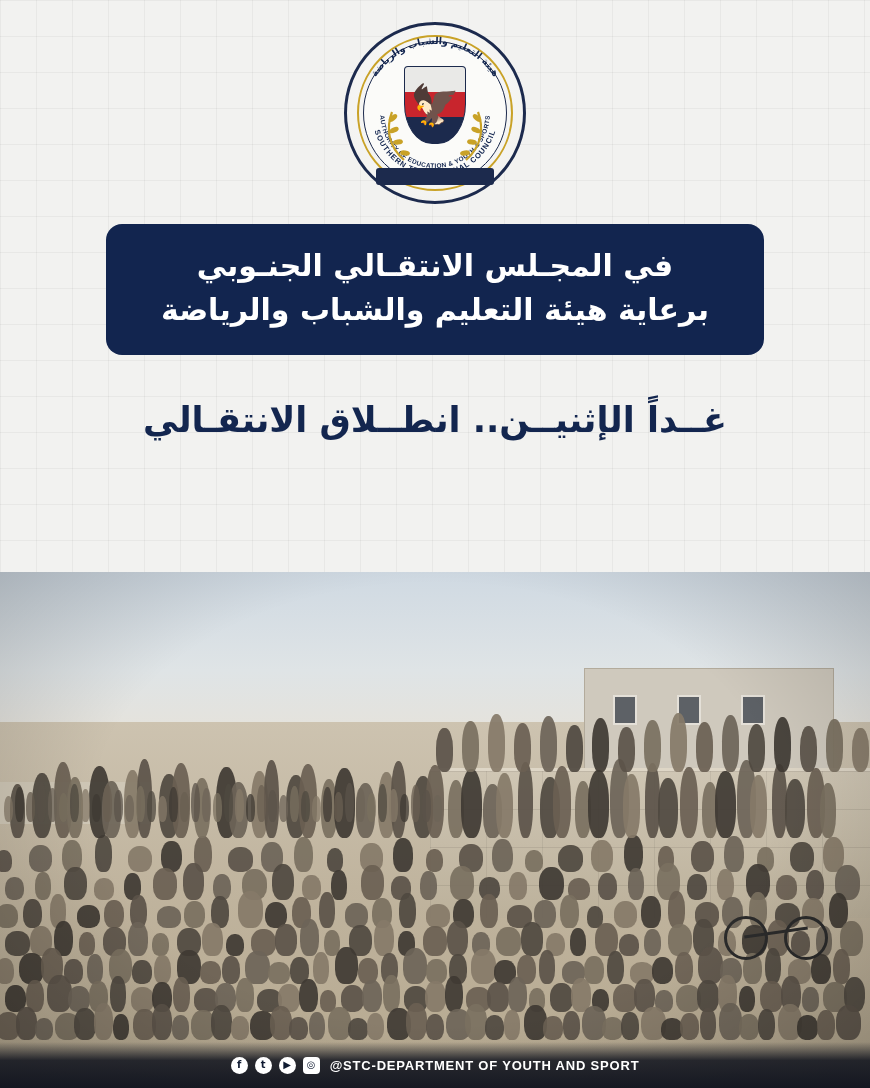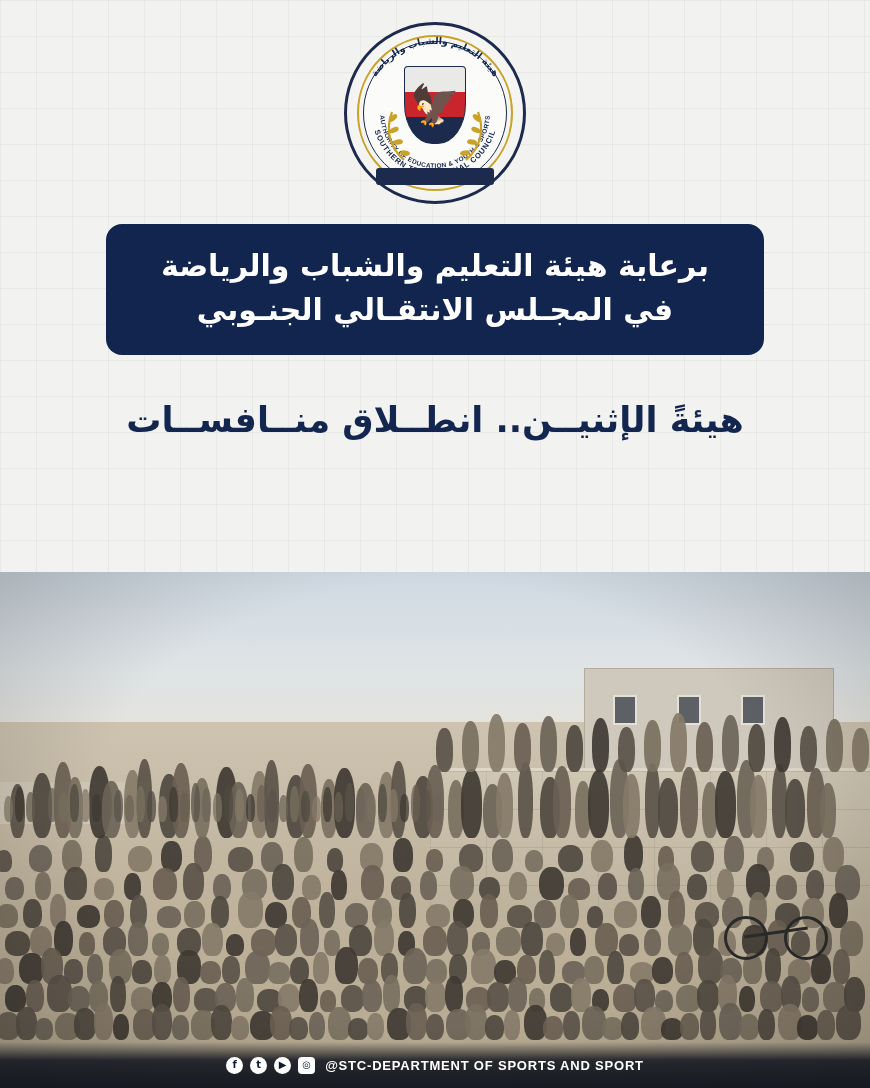--- a/index.html
+++ b/index.html
@@ -288,26 +288,26 @@
       </svg>
 
       <div class="shield">
         <span class="eagle">🦅</span>
       </div>
       <div class="bottom-band"></div>
     </div>
   </div>
 
   <div class="headline-box">
+    <div class="line">في المجـلس الانتقـالي الجنـوبي</div>
     <div class="line">برعاية هيئة التعليم والشباب والرياضة</div>
-    <div class="line">في المجـلس الانتقـالي الجنـوبي</div>
   </div>
 
   <div class="subtitle">
-    <div class="line">هيئةً الإثنيــن.. انطــلاق منــافســات</div>
+    <div class="line">غــداً الإثنيــن.. انطــلاق الانتقـالي</div>
   </div>
 
   <div class="photo">
     <div class="sky"></div>
     <div class="ground"></div>
     <div class="building">
       <div class="win w1"></div>
       <div class="win w2"></div>
       <div class="win w3"></div>
     </div>
@@ -673,17 +673,17 @@
 
     <div class="vignette"></div>
 
     <div class="footer">
       <div class="socials">
         <span class="soc">f</span>
         <span class="soc">t</span>
         <span class="soc">▶</span>
         <span class="soc sq">◎</span>
       </div>
-      <span class="handle">@STC-DEPARTMENT OF SPORTS AND SPORT</span>
+      <span class="handle">@STC-DEPARTMENT OF YOUTH AND SPORT</span>
     </div>
   </div>
 
 </div>
 
 </body></html>

